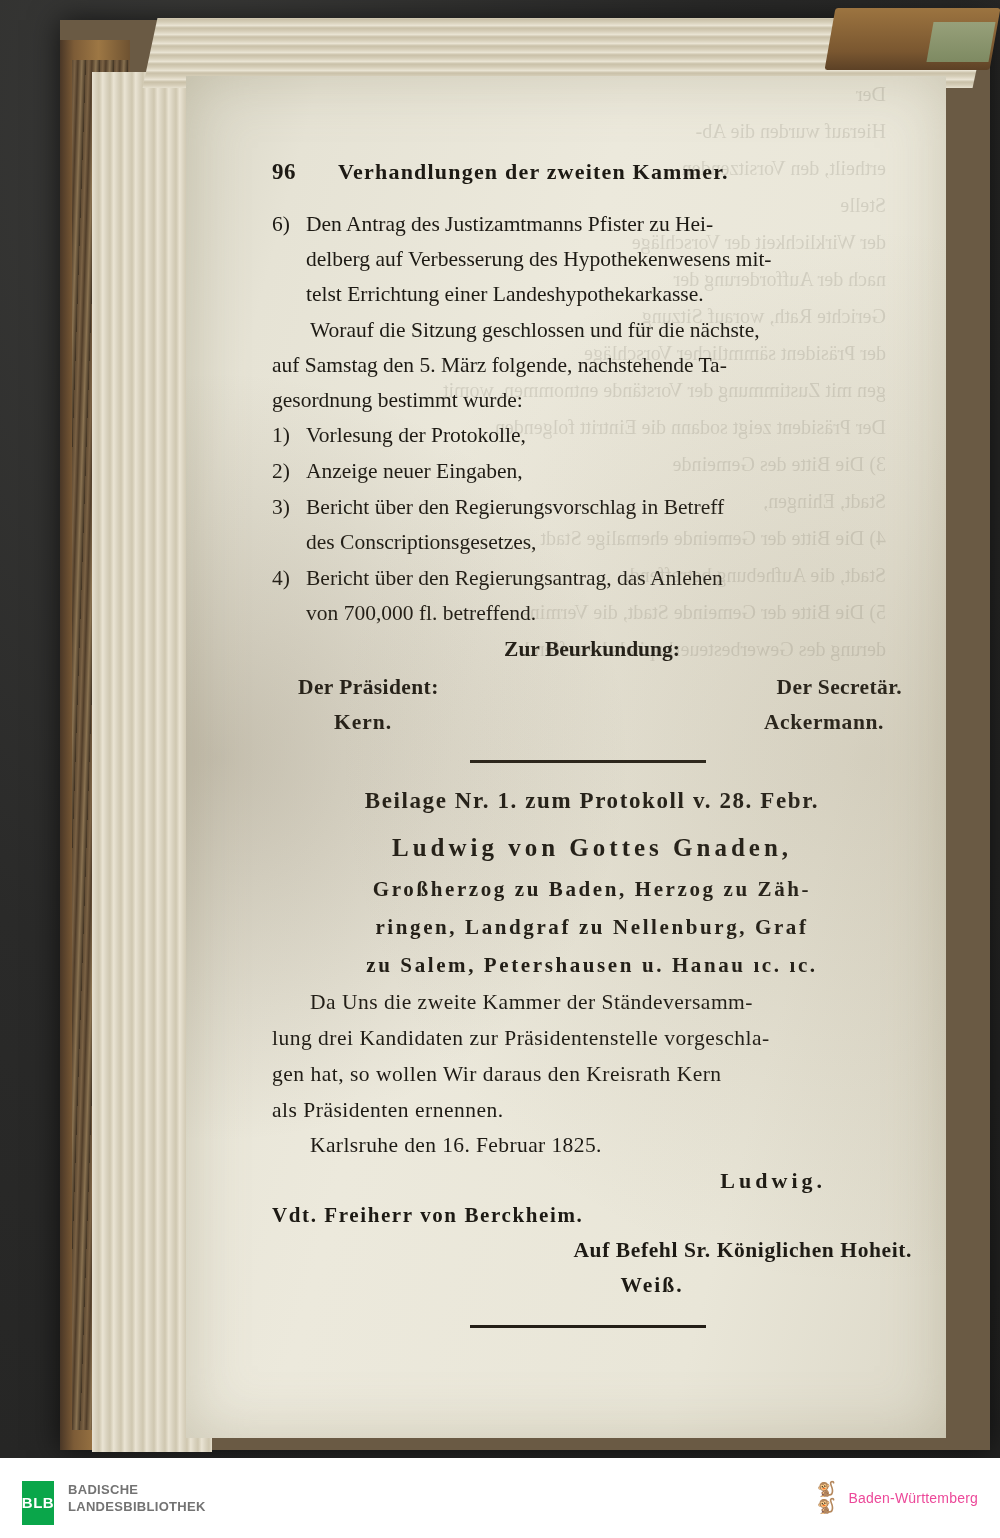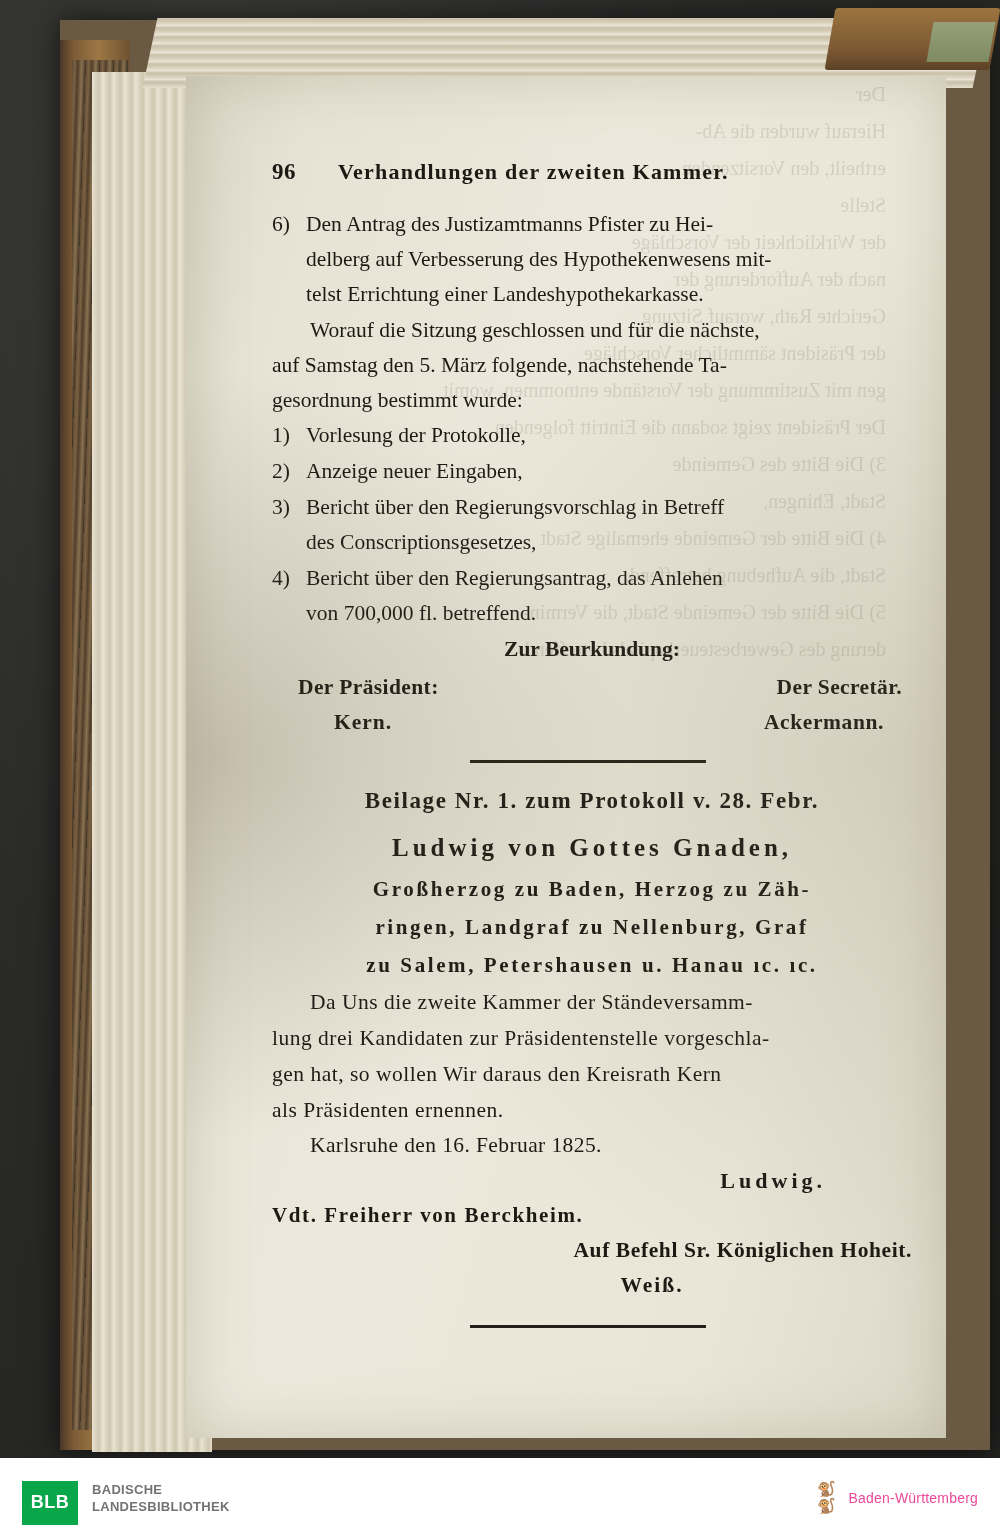--- a/index.html
+++ b/index.html
@@ -281,27 +281,27 @@
     justify-content: space-between;
     padding: 0 22px;
     box-sizing: border-box;
   }
   .footer-left {
     display: flex;
     align-items: center;
     gap: 14px;
   }
   .blb-logo {
-    width: 56px;
+    width: 32px;
     height: 44px;
     background: #0aa64a;
     color: #fff;
     font-family: "Liberation Sans", sans-serif;
     font-weight: 700;
-    font-size: 18px;
+    font-size: 15px;
     display: flex;
     align-items: center;
     justify-content: center;
     letter-spacing: 0.5px;
     margin-top: 9px;
   }
   .blb-text {
     font-family: "Liberation Sans", sans-serif;
     font-size: 13px;
     font-weight: 700;

